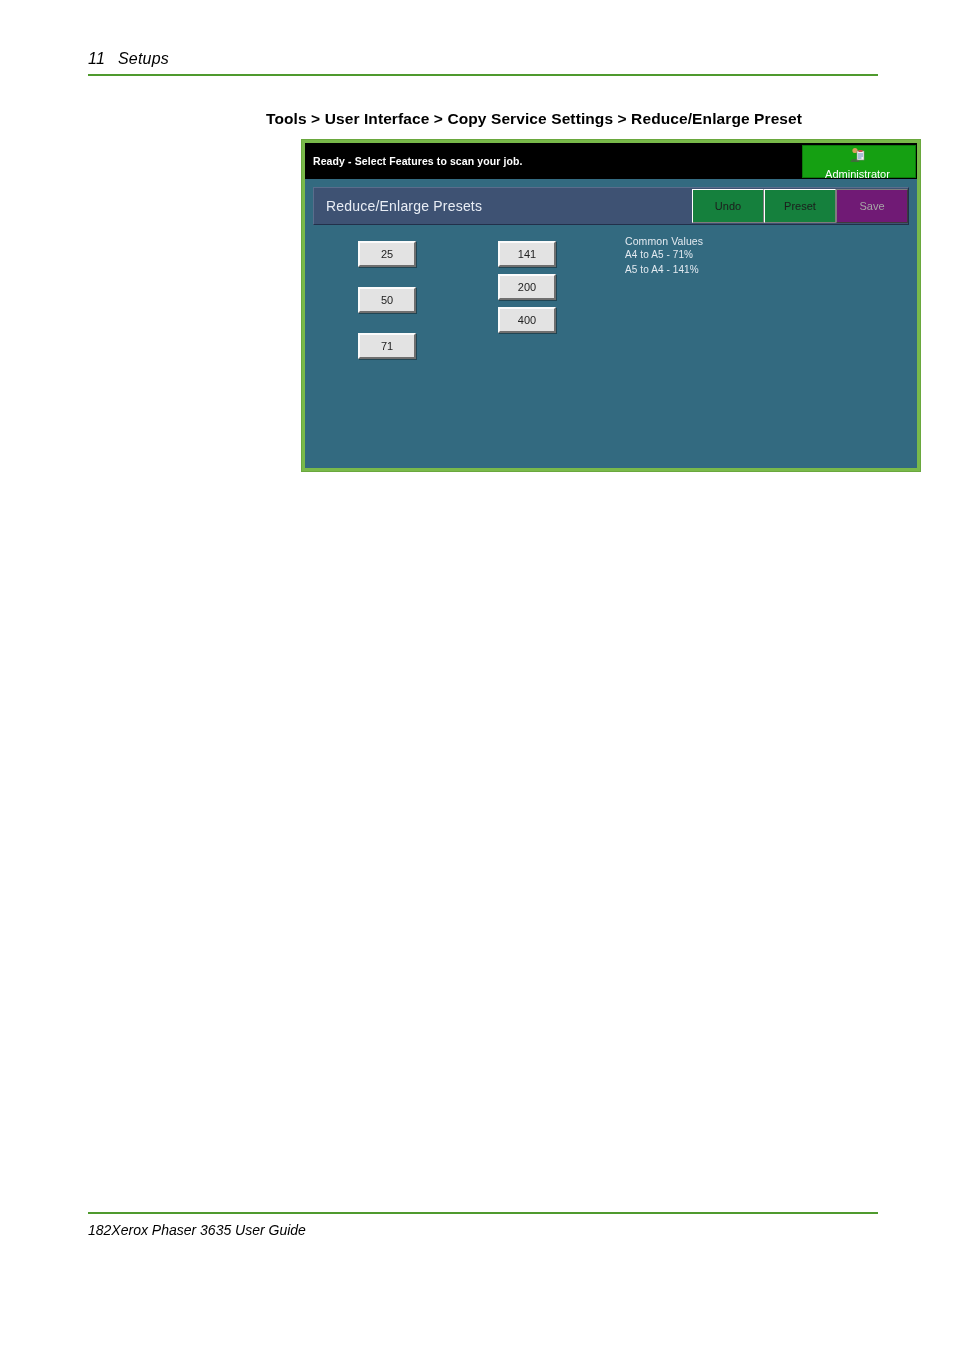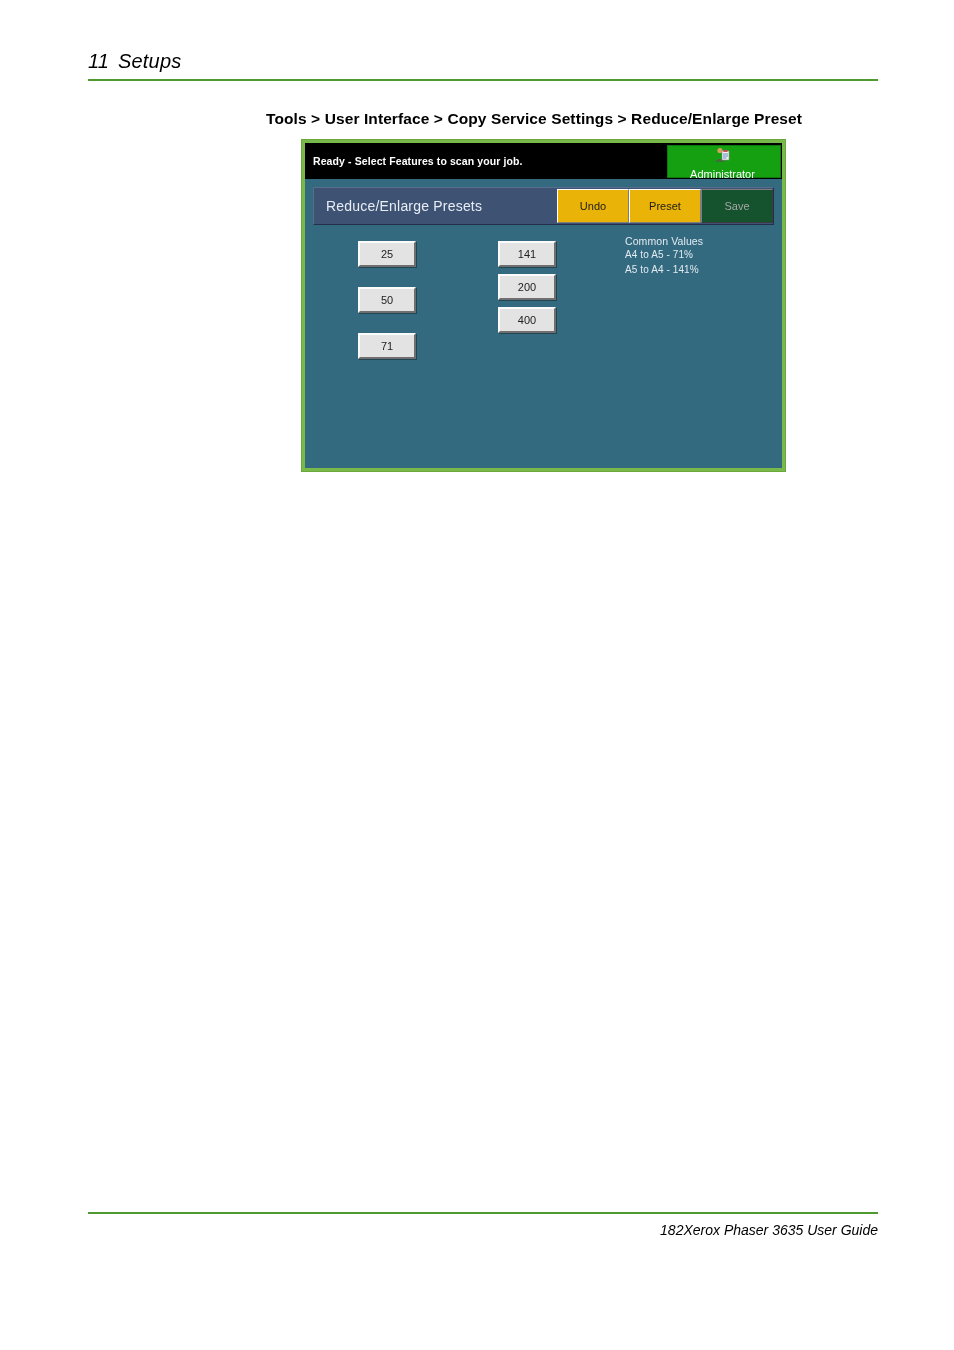--- a/index.html
+++ b/index.html
@@ -19,21 +19,21 @@
   .page-header {
     position: absolute;
     left: 88px;
     top: 50px;
     width: 790px;
   }
   .page-header-row {
     display: flex;
     align-items: baseline;
     font-style: italic;
-    font-size: 20px;
+    font-size: 16px;
     color: #000000;
     letter-spacing: 0.2px;
   }
   .chapter-num {
     width: 30px;
     font-style: italic;
   }
   .chapter-name {
   }
   .rule-green {
@@ -53,21 +53,21 @@
     color: #000000;
     letter-spacing: 0.1px;
     white-space: nowrap;
   }
 
   
   .device-screen {
     position: absolute;
     left: 301px;
     top: 139px;
-    width: 485px;
+    width: 620px;
     height: 333px;
     background: #79b94a;
     border: 1px solid #6aa83e;
     box-sizing: border-box;
     padding: 3px;
   }
   .device-inner {
     width: 100%;
     height: 100%;
     background: #336a80;
@@ -148,29 +148,29 @@
   .tbar-btn {
     width: 72px;
     margin: 1px 0 1px 0;
     display: flex;
     align-items: center;
     justify-content: center;
     font-size: 11px;
     box-sizing: border-box;
   }
   .tbar-btn.light {
-    background: #eab308;
+    background: #15803d;
     color: #1c1c1c;
     border-top: 1px solid #ffffff;
     border-left: 1px solid #ffffff;
     border-right: 1px solid #7d7d7d;
     border-bottom: 1px solid #7d7d7d;
   }
   .tbar-btn.disabled {
-    background: #14532d;
+    background: #701a75;
     color: #a6a6a6;
     border-top: 1px solid #7e7e7e;
     border-left: 1px solid #7e7e7e;
     border-right: 1px solid #3c3c3c;
     border-bottom: 1px solid #3c3c3c;
   }
 
   
   .presets-area {
     position: absolute;
@@ -224,21 +224,21 @@
 
   
   .page-footer {
     position: absolute;
     left: 88px;
     bottom: 112px;
     width: 790px;
   }
   .footer-row {
     display: flex;
-    justify-content: flex-end;
+    justify-content: flex-start;
     align-items: baseline;
     font-style: italic;
     font-size: 14px;
     color: #000000;
     padding-top: 8px;
   }
 </style>
 </head>
 <body>
 

